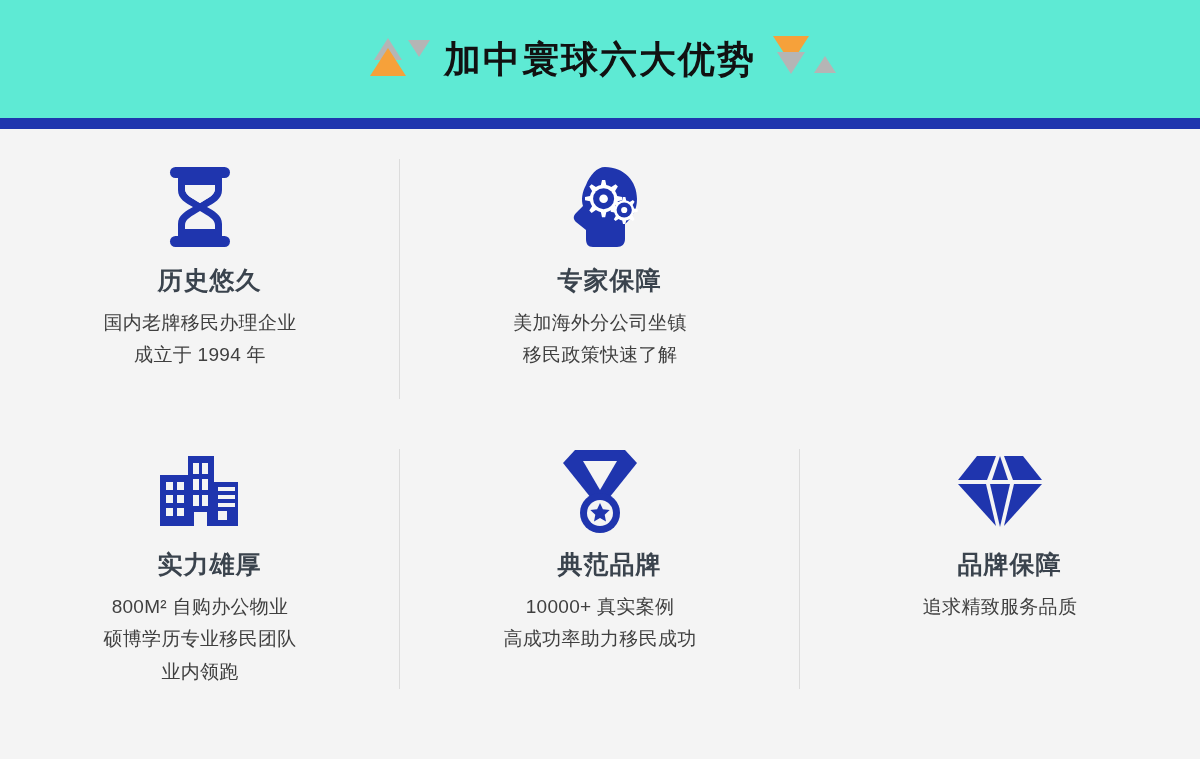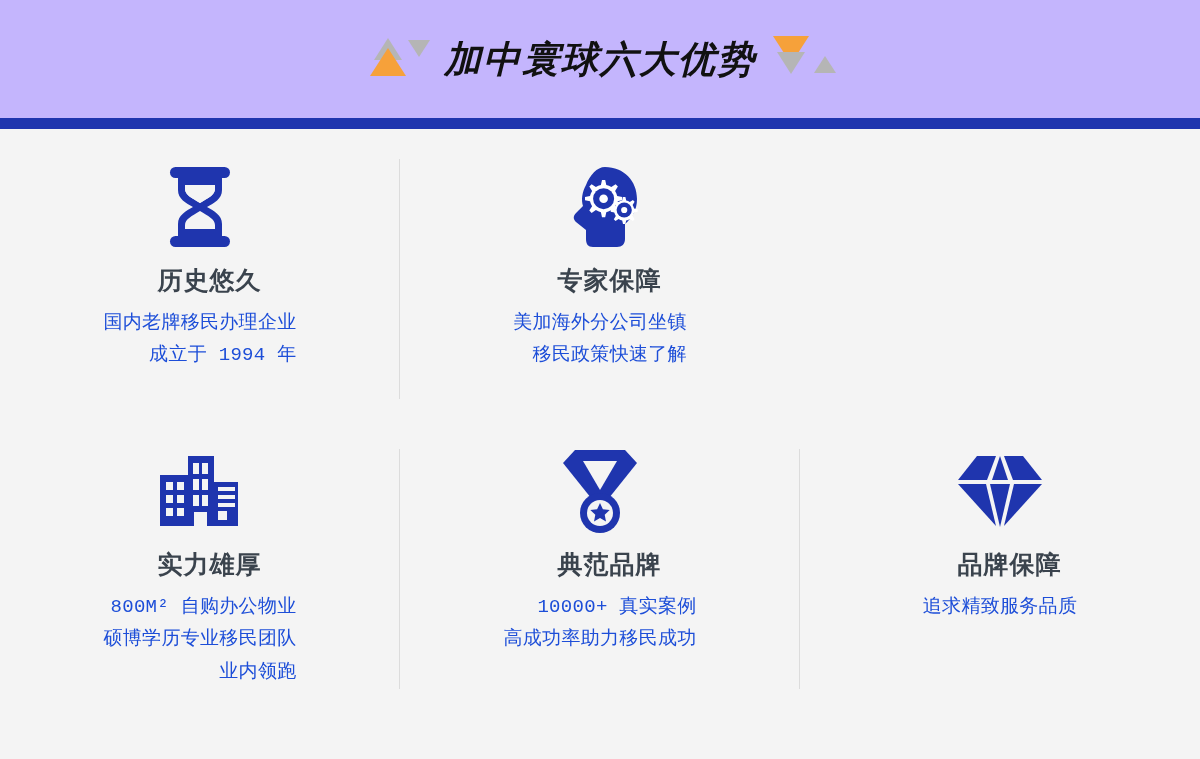--- a/index.html
+++ b/index.html
@@ -21,26 +21,25 @@
     background: #ffffff;
   }
 
   
   .header {
     position: absolute;
     left: 0;
     top: 0;
     width: 1200px;
     height: 118px;
-    background: #c4b5fd;
+    background: #5eead4;
     display: flex;
     align-items: center;
     justify-content: center;
     gap: 16px;
-    font-style: italic;
   }
 
   .deco {
     position: relative;
     width: 62px;
     height: 50px;
     flex: none;
   }
 
   .tri {
@@ -159,25 +158,24 @@
     font-weight: bold;
     color: #3a434d;
     letter-spacing: 1px;
     line-height: 1.1;
     margin-left: 19px;
   }
 
   .card-desc {
     margin-top: 12px;
     font-size: 19px;
-    color: #1d4ed8;
+    color: #404040;
     line-height: 1.72;
-    text-align: right;
+    text-align: center;
     letter-spacing: 0.3px;
-    font-family: Liberation Mono, monospace;
   }
   .card-desc div { white-space: nowrap; }
 </style>
 </head>
 <body>
 
 <div class="page">
 
   <div class="header">
 

